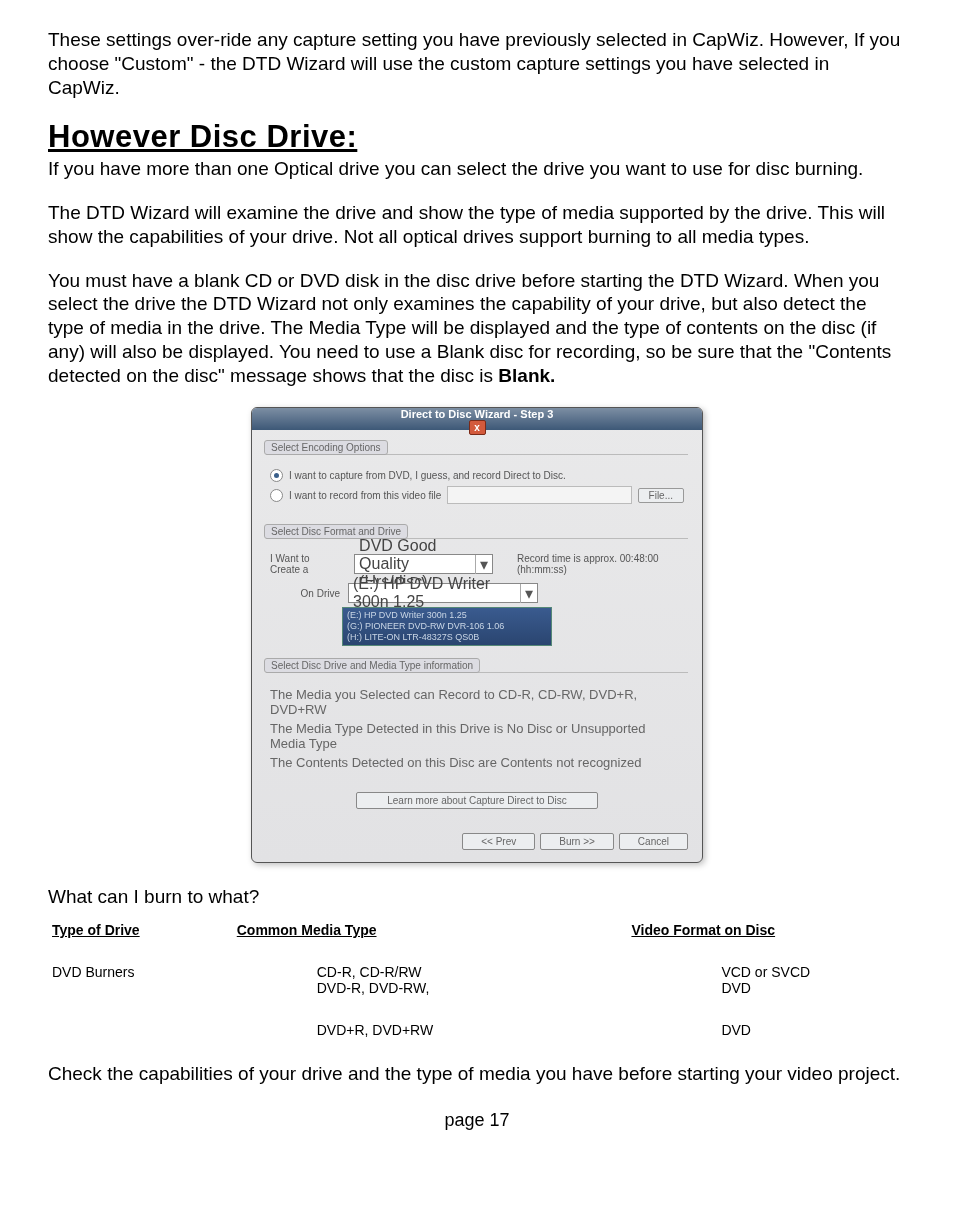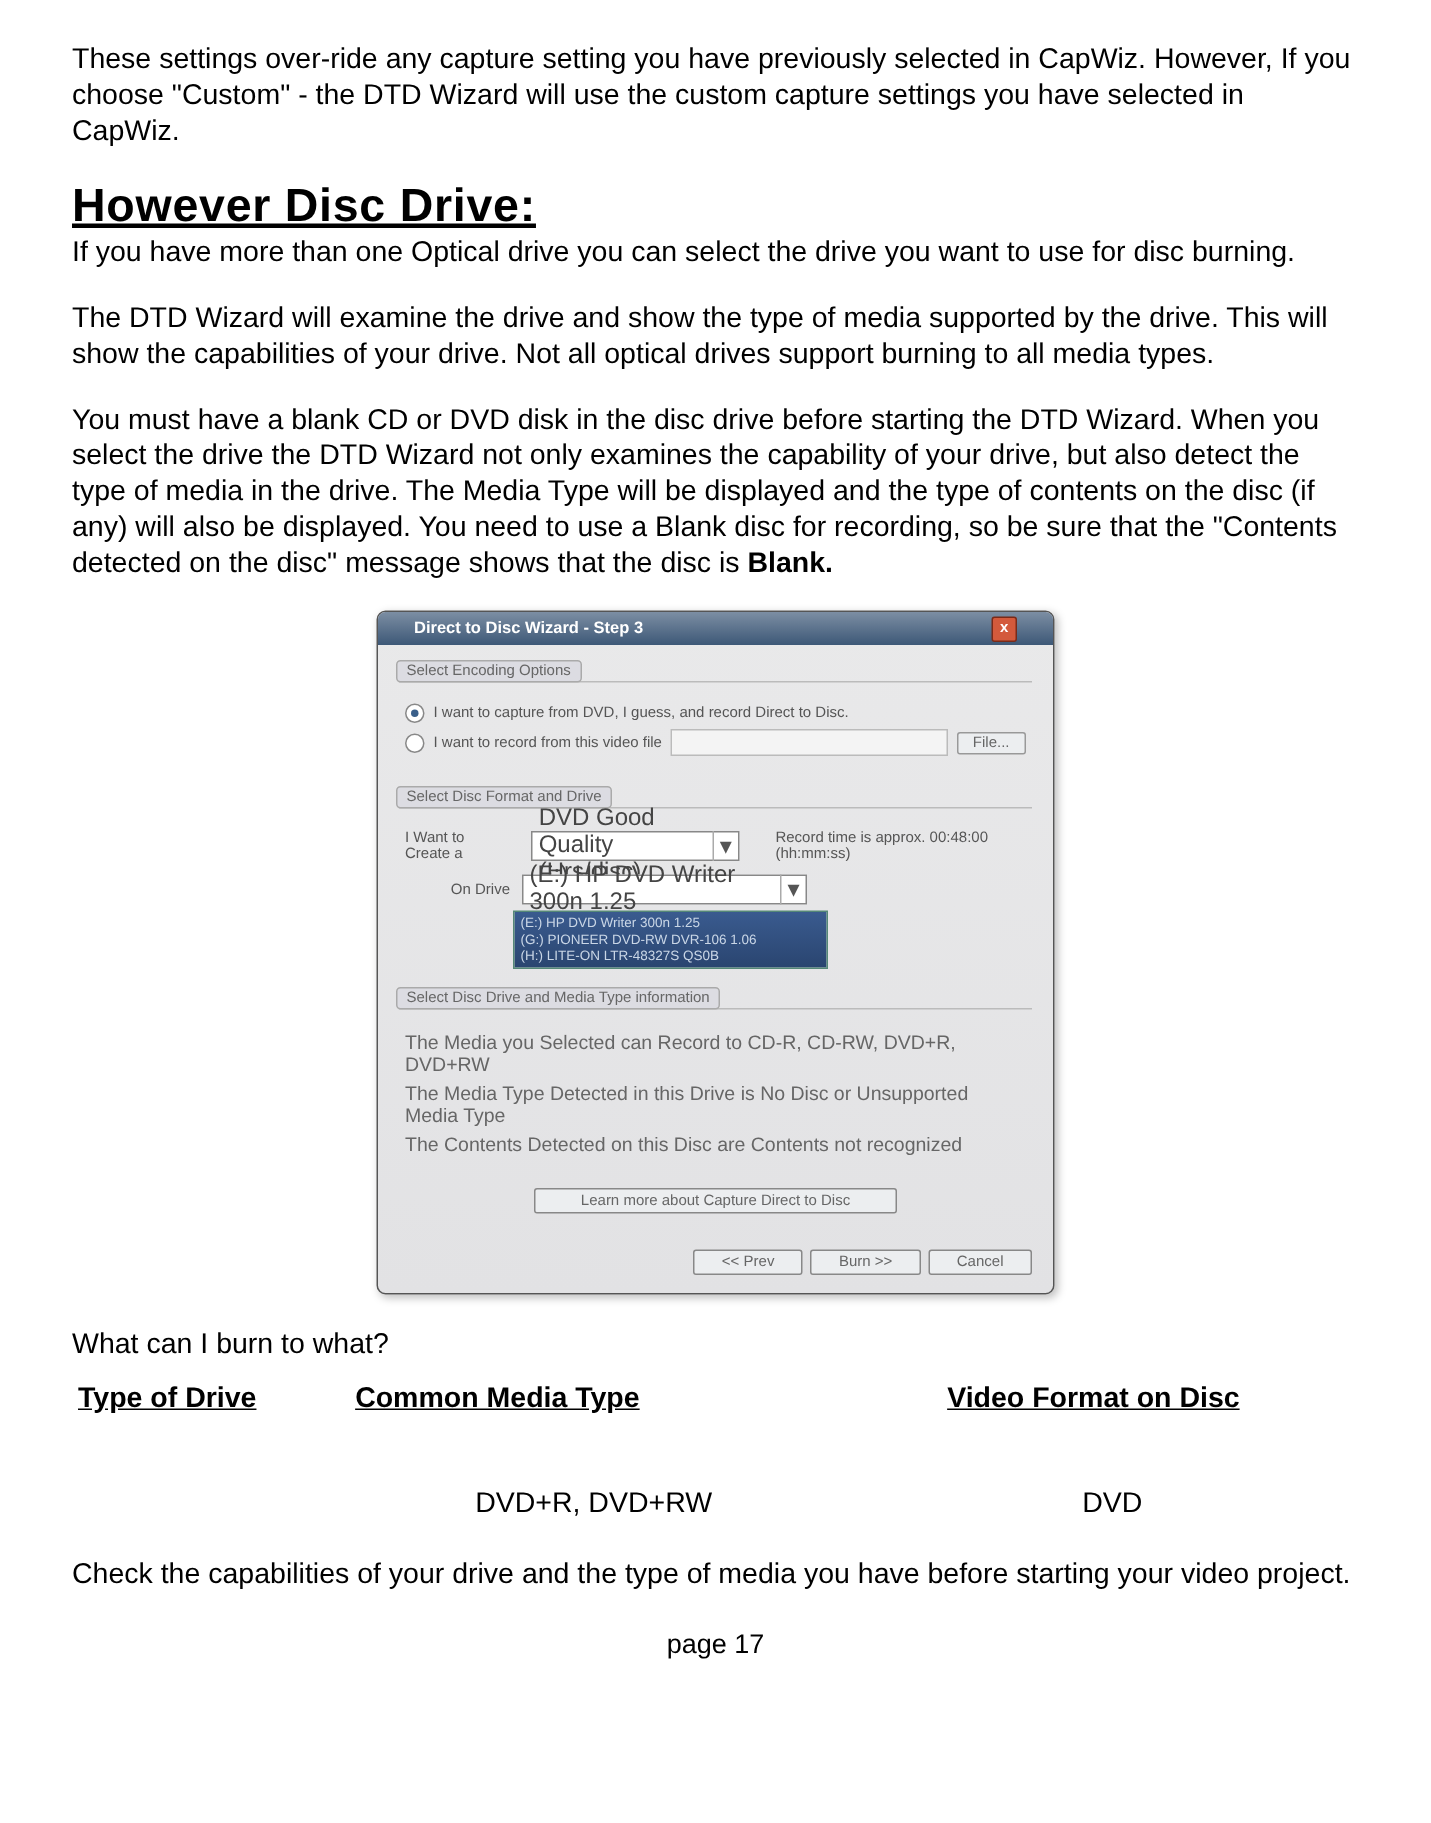--- a/index.html
+++ b/index.html
@@ -40,26 +40,27 @@
     border: 1px solid #555;
     border-radius: 6px;
     box-shadow: 2px 2px 6px rgba(0,0,0,0.25);
     overflow: hidden;
   }
   .titlebar {
     display: flex;
     justify-content: space-between;
     align-items: center;
     height: 22px;
-    padding: 0 24px;
+    padding: 0 6px;
     background: linear-gradient(#7c8ea3, #3d5877);
     color: #fff;
     font-size: 11px;
     font-weight: bold;
     filter: blur(0.4px);
+    flex-direction: column;
   }
   .close-btn {
     width: 15px; height: 15px;
     background: #d35a3c;
     border: 1px solid #7a2a18;
     border-radius: 2px;
     color: #fff;
     font-size: 10px;
     line-height: 13px;
     text-align: center;
@@ -168,21 +169,21 @@
     border:1px solid #888;
     border-radius:2px;
     font-size:10px;
     color:#666;
   }
   .learn-row { display:flex; justify-content:center; margin:10px 0 4px 0; }
 
   table.media {
     width: 100%;
     border-collapse: collapse;
-    font-size: 19px;
+    font-size: 14px;
   }
   table.media th {
     text-align: left;
     font-weight: bold;
     text-decoration: underline;
     padding: 2px 4px;
   }
   table.media td {
     padding: 2px 4px;
     vertical-align: top;
@@ -286,20 +287,27 @@
         <tr>
       <th class="col-drive">Type of Drive</th>
       <th class="col-media th-media">Common Media Type</th>
       <th class="col-video th-video">Video Format on Disc</th>
     </tr>
     <tr class="spacer-row">
           <td></td>
           <td></td>
           <td></td>
         </tr>
+    <tr>
+      <td class="col-drive">DVD Burners</td>
+      <td class="col-media" style="white-space:pre-line">CD-R, CD-R/RW
+DVD-R, DVD-RW,</td>
+      <td class="col-video" style="white-space:pre-line">VCD or SVCD
+DVD</td>
+    </tr>
     <tr class="spacer-row">
           <td></td>
           <td></td>
           <td></td>
         </tr>
     <tr>
       <td class="col-drive"></td>
       <td class="col-media">DVD+R, DVD+RW</td>
       <td class="col-video">DVD</td>
     </tr>

